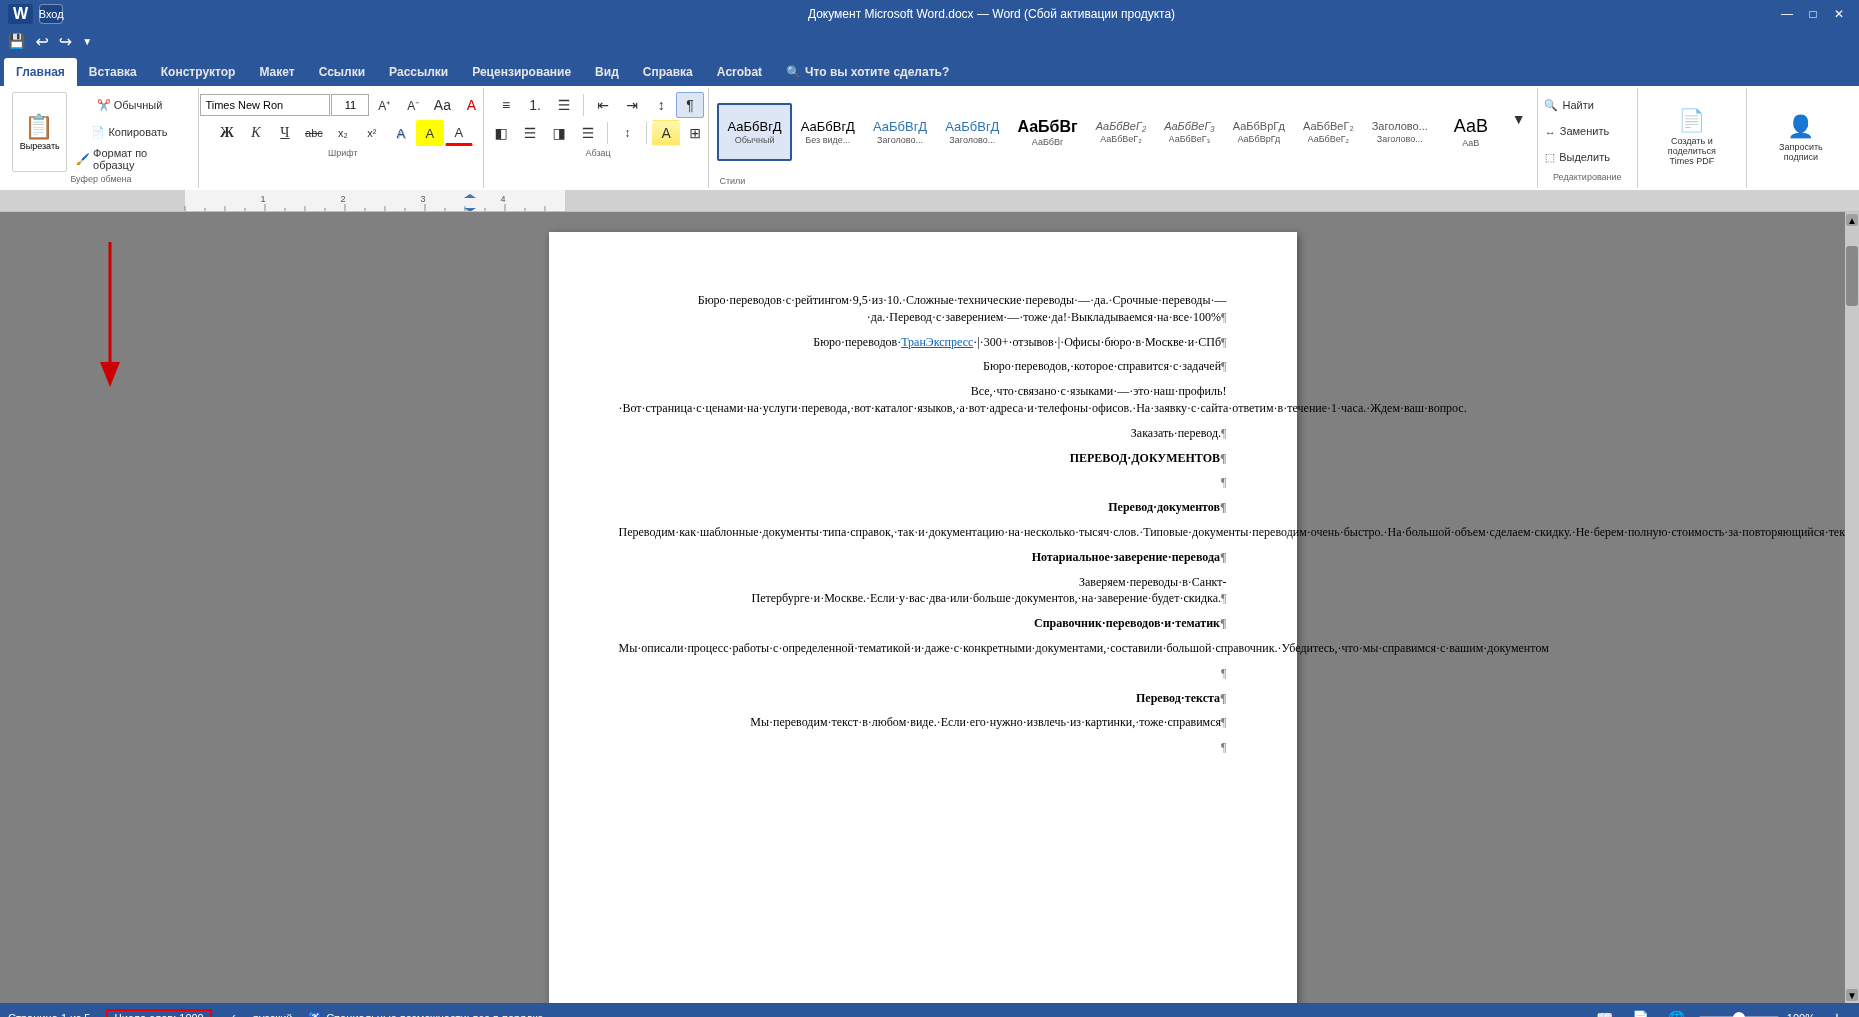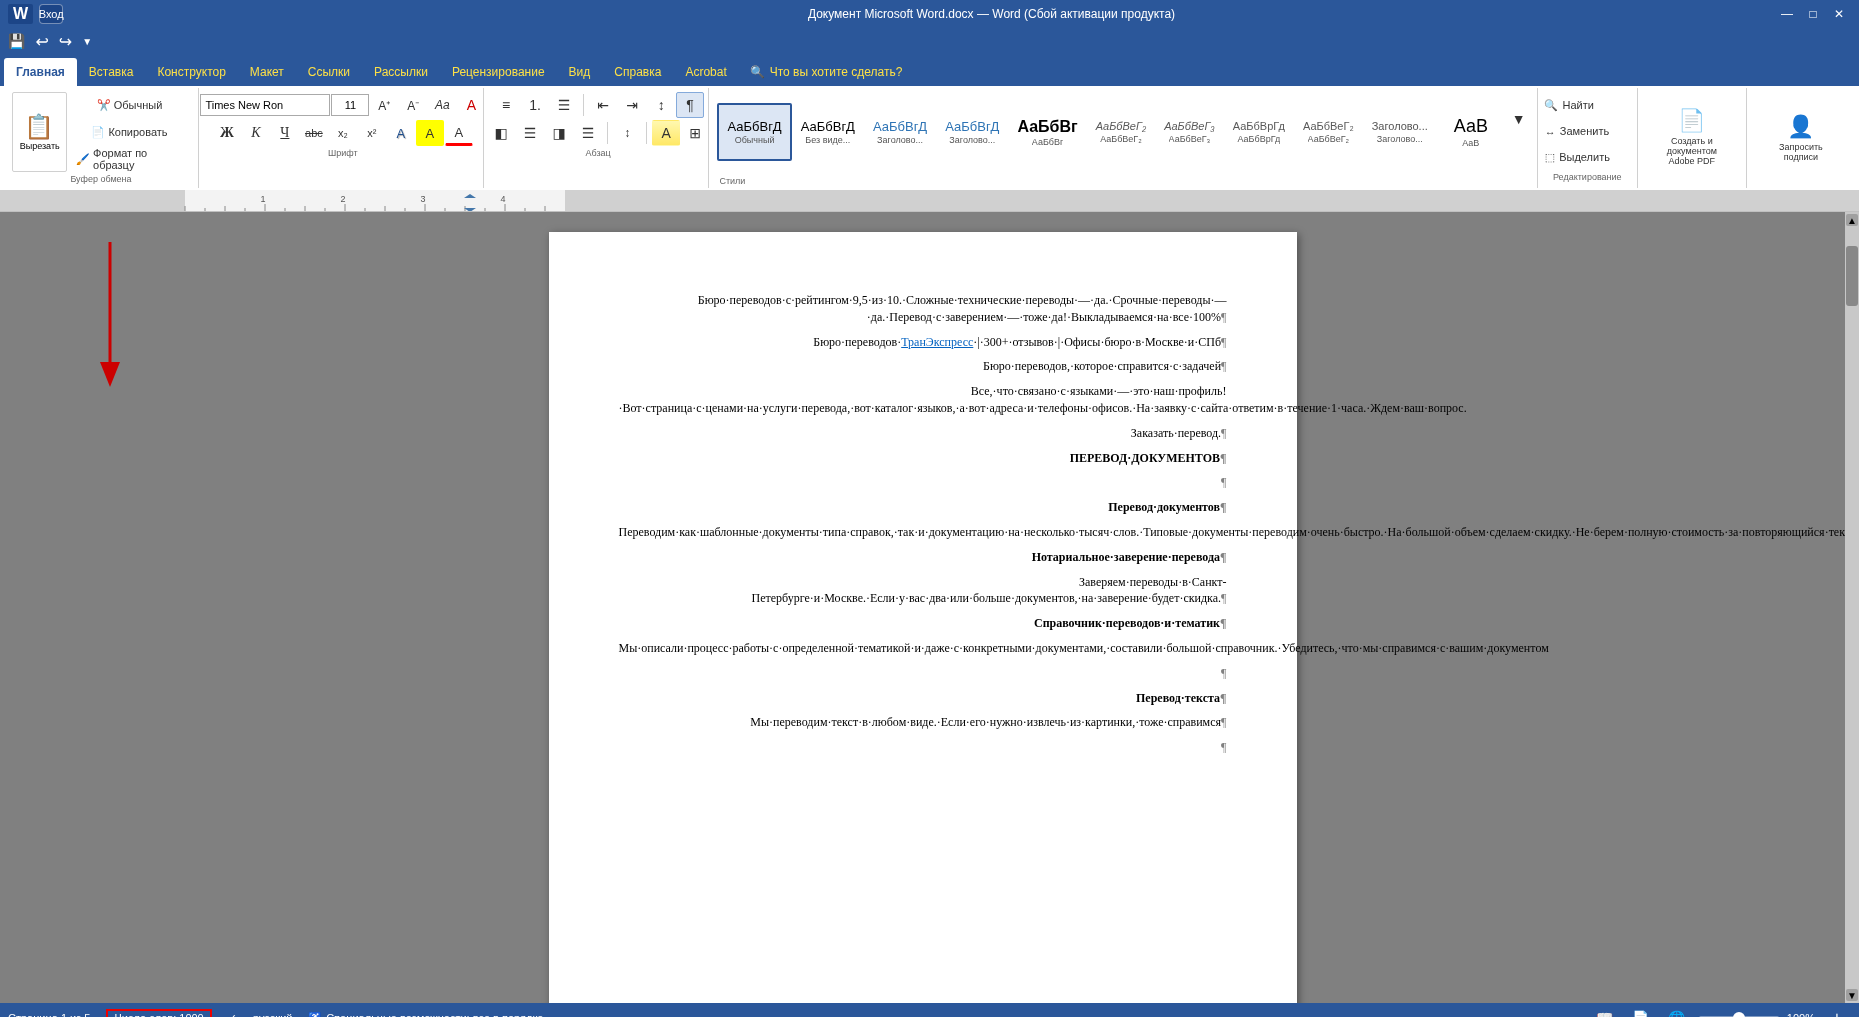--- a/index.html
+++ b/index.html
@@ -31,26 +31,27 @@
       display: flex;
       align-items: flex-end;
       background: #2b579a;
       padding-top: 2px;
       height: 32px;
     }
     .tab-item {
       padding: 4px 12px;
       font-family: Arial, sans-serif;
       font-size: 12px;
-      color: #fde047;
+      color: #e5e5e5;
       cursor: pointer;
       height: 28px;
       display: flex;
       align-items: center;
       border-radius: 3px 3px 0 0;
+      font-weight: bold;
     }
     .tab-item.active {
       background: white;
       color: #2b579a;
       font-weight: bold;
     }
 
     .font-selector {
       width: 130px; height: 22px;
       border: 1px solid #aaa;
@@ -347,21 +348,21 @@
       </div>
       <span class="section-name">Буфер обмена</span>
     </div>
 
     <div class="section-separator" style="padding:4px 6px;min-width:200px;">
       <div class="section-btns-row" style="margin-bottom:2px;">
         <input type="text" class="font-selector" value="Times New Ron" style="">
         <input type="text" class="size-selector" value="11" style="">
         <button class="icon-btn" style="font-size:12px;">A⁺</button>
         <button class="icon-btn" style="font-size:12px;">A⁻</button>
-        <button class="icon-btn" style="font-size:12px;font-style:italic;">Aa</button>
+        <button class="icon-btn" style="font-size:14px;">Aa</button>
         <button class="icon-btn" style="font-size:14px;color:#cc0000;">A</button>
       </div>
       <div class="section-btns-row">
         <button class="icon-btn" style="font-weight:bold;font-family:'Times New Roman',serif;font-size:14px;">Ж</button>
         <button class="icon-btn" style="font-style:italic;font-family:'Times New Roman',serif;font-size:14px;">К</button>
         <button class="icon-btn" style="text-decoration:underline;font-family:'Times New Roman',serif;font-size:14px;">Ч</button>
         <button class="icon-btn" style="text-decoration:line-through;font-size:11px;">abc</button>
         <button class="icon-btn" style="font-size:11px;">х₂</button>
         <button class="icon-btn" style="font-size:11px;">х²</button>
         <button class="icon-btn" style="font-size:13px;color:#1e4d8c;text-shadow:1px 1px 1px #aaa;">A</button>
@@ -459,21 +460,21 @@
       <button class="icon-btn" style="width:auto;justify-content:flex-start;gap:4px;font-size:11px;font-family:Arial,sans-serif;">
         <span>⬚</span>
         <span>Выделить</span>
       </button>
       <span class="section-name" style="text-align:center;">Редактирование</span>
     </div>
 
     <div style="display:flex;flex-direction:column;padding:4px 8px;border-right:1px solid #d0d0d0;min-width:90px;align-items:center;justify-content:center;">
       <button class="icon-btn" style="flex-direction:column;width:auto;height:auto;padding:4px 8px;gap:2px;">
         <span style="font-size:22px;">📄</span>
-        <span style="font-size:9px;font-family:Arial,sans-serif;text-align:center;max-width:80px;white-space:normal;">Создать и документом Adobe PDF</span>
+        <span style="font-size:9px;font-family:Arial,sans-serif;text-align:center;max-width:80px;white-space:normal;">Создать и поделиться Times PDF</span>
       </button>
       <span class="section-name"></span>
     </div>
 
     <div style="display:flex;flex-direction:column;padding:4px 8px;min-width:80px;align-items:center;justify-content:center;">
       <button class="icon-btn" style="flex-direction:column;width:auto;height:auto;padding:4px 8px;gap:2px;">
         <span style="font-size:22px;">👤</span>
         <span style="font-size:9px;font-family:Arial,sans-serif;text-align:center;max-width:80px;white-space:normal;">Запросить подписи</span>
       </button>
     </div>

